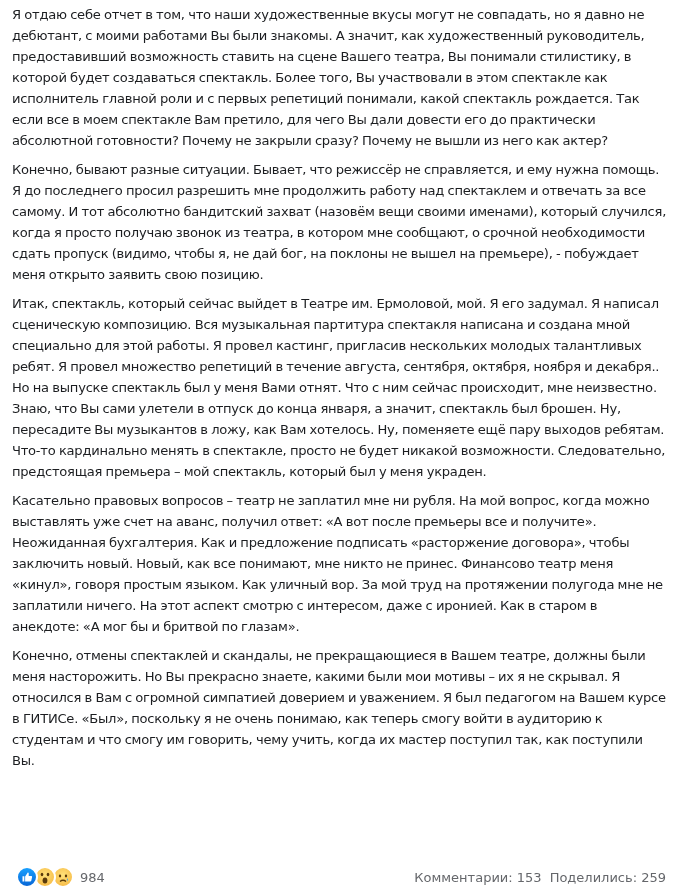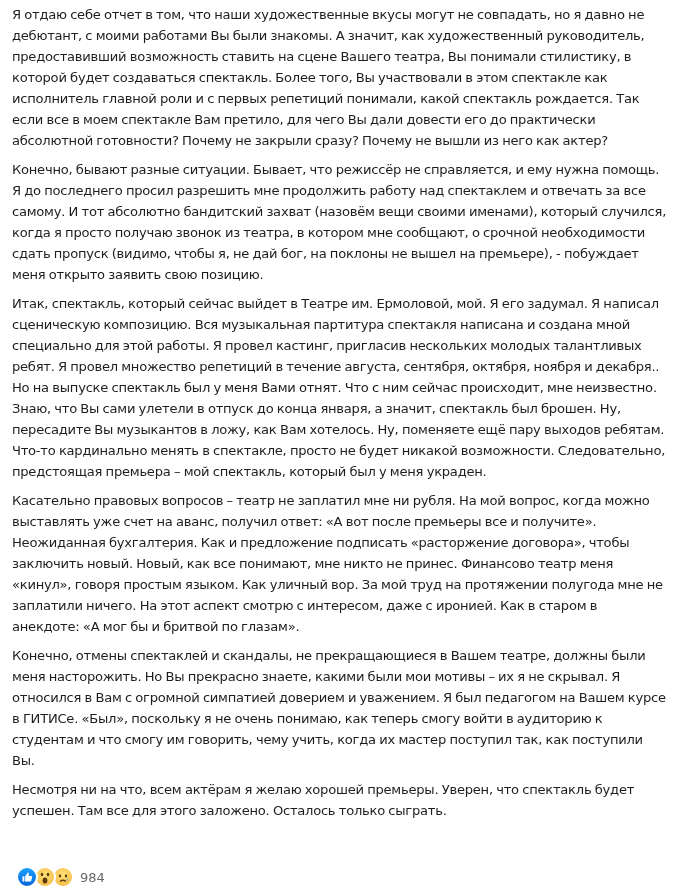--- a/index.html
+++ b/index.html
@@ -71,21 +71,20 @@
 </head>
 <body>
 
 <div class="post">
   <div class="post-body">
     <p>Я отдаю себе отчет в том, что наши художественные вкусы могут не совпадать, но я давно не дебютант, с моими работами Вы были знакомы. А значит, как художественный руководитель, предоставивший возможность ставить на сцене Вашего театра, Вы понимали стилистику, в которой будет создаваться спектакль. Более того, Вы участвовали в этом спектакле как исполнитель главной роли и с первых репетиций понимали, какой спектакль рождается. Так если все в моем спектакле Вам претило, для чего Вы дали довести его до практически абсолютной готовности? Почему не закрыли сразу? Почему не вышли из него как актер?</p>
     <p>Конечно, бывают разные ситуации. Бывает, что режиссёр не справляется, и ему нужна помощь. Я до последнего просил разрешить мне продолжить работу над спектаклем и отвечать за все самому. И тот абсолютно бандитский захват (назовём вещи своими именами), который случился, когда я просто получаю звонок из театра, в котором мне сообщают, о срочной необходимости сдать пропуск (видимо, чтобы я, не дай бог, на поклоны не вышел на премьере), - побуждает меня открыто заявить свою позицию.</p>
     <p>Итак, спектакль, который сейчас выйдет в Театре им. Ермоловой, мой. Я его задумал. Я написал сценическую композицию.  Вся музыкальная партитура спектакля написана и создана мной специально для этой работы. Я провел кастинг, пригласив нескольких молодых талантливых ребят. Я провел множество репетиций в течение августа, сентября, октября, ноября и декабря.. Но на выпуске спектакль был у меня Вами отнят. Что с ним сейчас происходит, мне неизвестно. Знаю, что Вы сами улетели в отпуск до конца января, а значит, спектакль был брошен. Ну, пересадите Вы музыкантов в ложу, как Вам хотелось. Ну, поменяете ещё пару выходов ребятам. Что-то кардинально менять в спектакле, просто не будет никакой возможности. Следовательно, предстоящая премьера – мой спектакль, который был у меня украден.</p>
     <p>Касательно правовых вопросов – театр не заплатил мне ни рубля. На мой вопрос, когда можно выставлять уже счет на аванс, получил ответ: «А вот после премьеры все и получите». Неожиданная бухгалтерия. Как и предложение подписать «расторжение договора», чтобы заключить новый. Новый, как все понимают, мне никто не принес. Финансово театр меня «кинул», говоря простым языком. Как уличный вор. За мой труд на протяжении полугода мне не заплатили ничего. На этот аспект смотрю с интересом, даже с иронией. Как в старом в анекдоте: «А мог бы и бритвой по глазам».</p>
     <p>Конечно, отмены спектаклей и скандалы, не прекращающиеся в Вашем театре, должны были меня насторожить. Но Вы прекрасно знаете, какими были мои мотивы – их я не скрывал. Я относился в Вам с огромной симпатией доверием и уважением. Я был педагогом на Вашем курсе в ГИТИСе. «Был», поскольку я не очень понимаю, как теперь смогу войти в аудиторию к студентам и что смогу им говорить, чему учить, когда их мастер поступил так, как поступили Вы.</p>
-    <p>Несмотря ни на что, всем актёрам я желаю хорошей премьеры. Уверен, что спектакль будет успешен. Там все для этого заложено. Осталось только сыграть.</p>
   </div>
 </div>
 
 <div class="footer">
   <div class="reactions">
     <span class="reaction r-like">
       <svg width="12" height="12" viewBox="0 0 16 16">
         <path d="M2 7h2.5v7H2z M5.5 14V7.2L8.6 2.5c.5-.7 1.7-.4 1.7.6V6.5h3.2c.9 0 1.5.8 1.3 1.6l-1.1 4.8c-.2.7-.8 1.1-1.4 1.1z" fill="#ffffff"></path>
       </svg>
     </span>
@@ -99,13 +98,17 @@
     <span class="reaction r-sad">
       <svg width="18" height="18" viewBox="0 0 18 18">
         <ellipse cx="6" cy="8" rx="1.2" ry="1.4" fill="#5a3a0a"></ellipse>
         <ellipse cx="12" cy="8" rx="1.2" ry="1.4" fill="#5a3a0a"></ellipse>
         <path d="M6 13.5 Q9 11 12 13.5" stroke="#5a3a0a" stroke-width="1.3" fill="none"></path>
         <path d="M13.5 10 q1.2 2 0 3.2 q-1.2 -1.2 0 -3.2z" fill="#4aa8e8"></path>
       </svg>
     </span>
     <span class="reaction-count">984</span>
   </div>
+  <div class="stats">
+    <span class="stat">Комментарии: 153</span>
+    <span class="stat">Поделились: 259</span>
+  </div>
 </div>
 
 </body></html>

